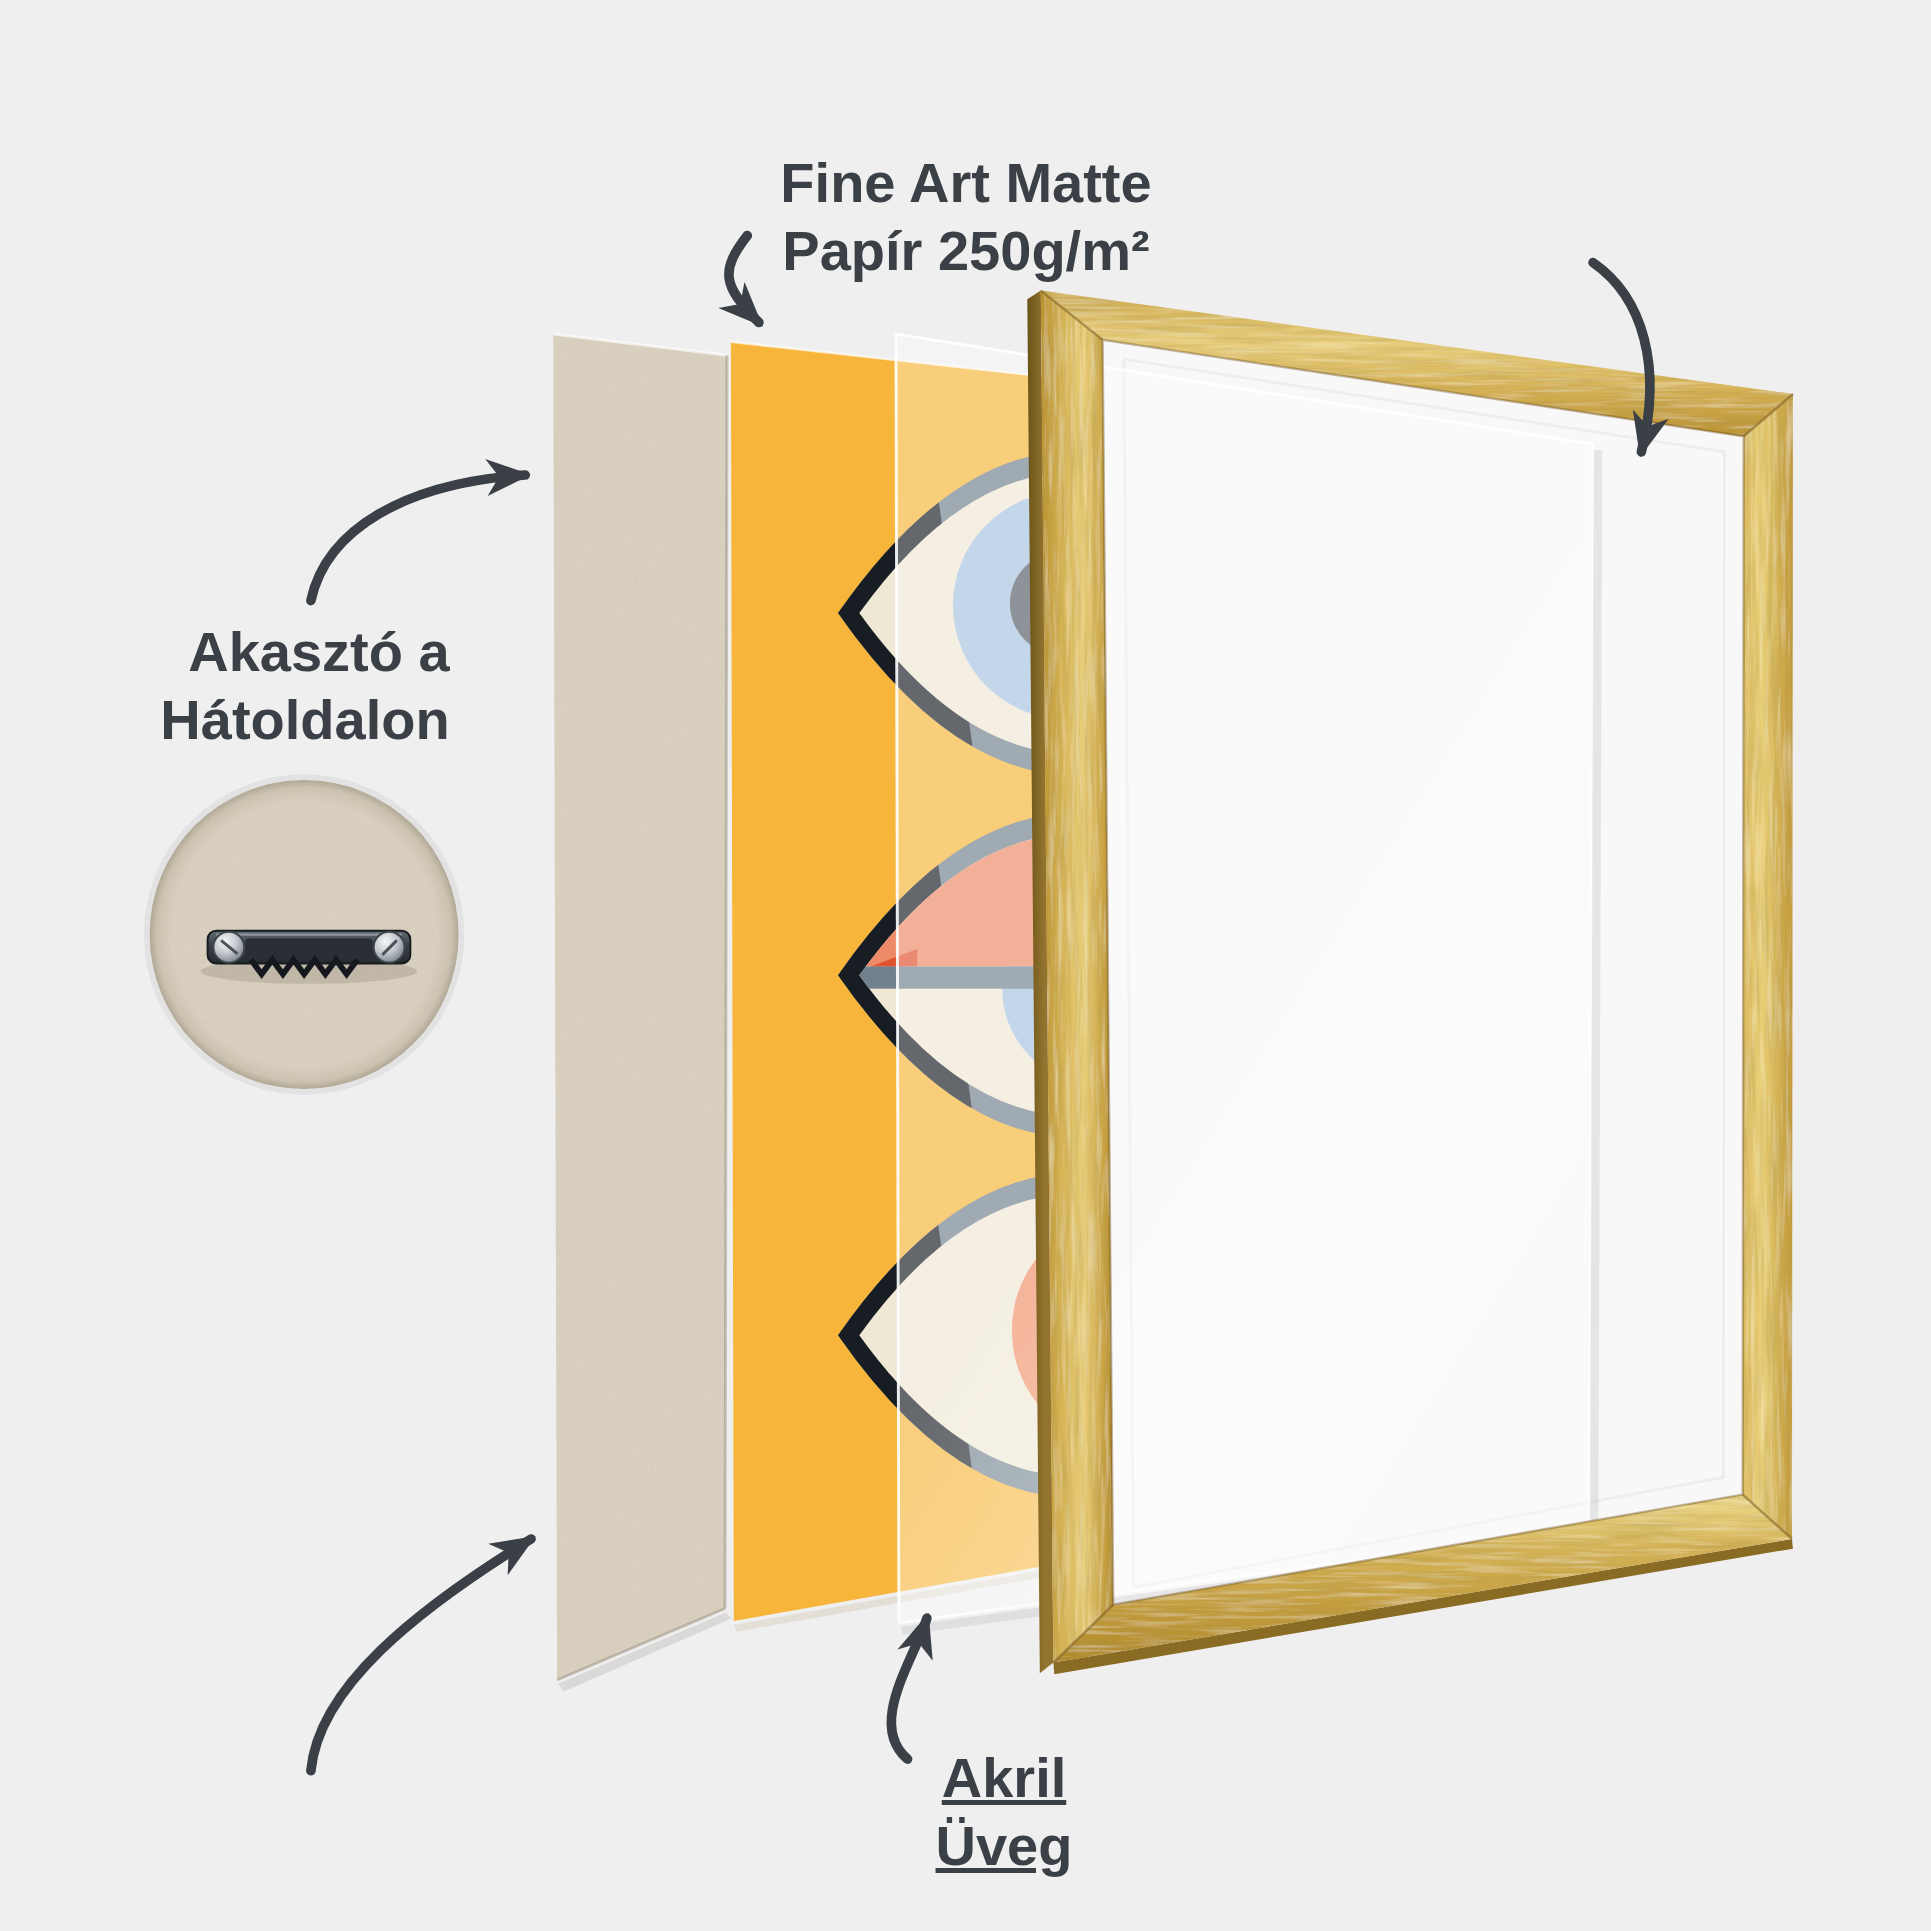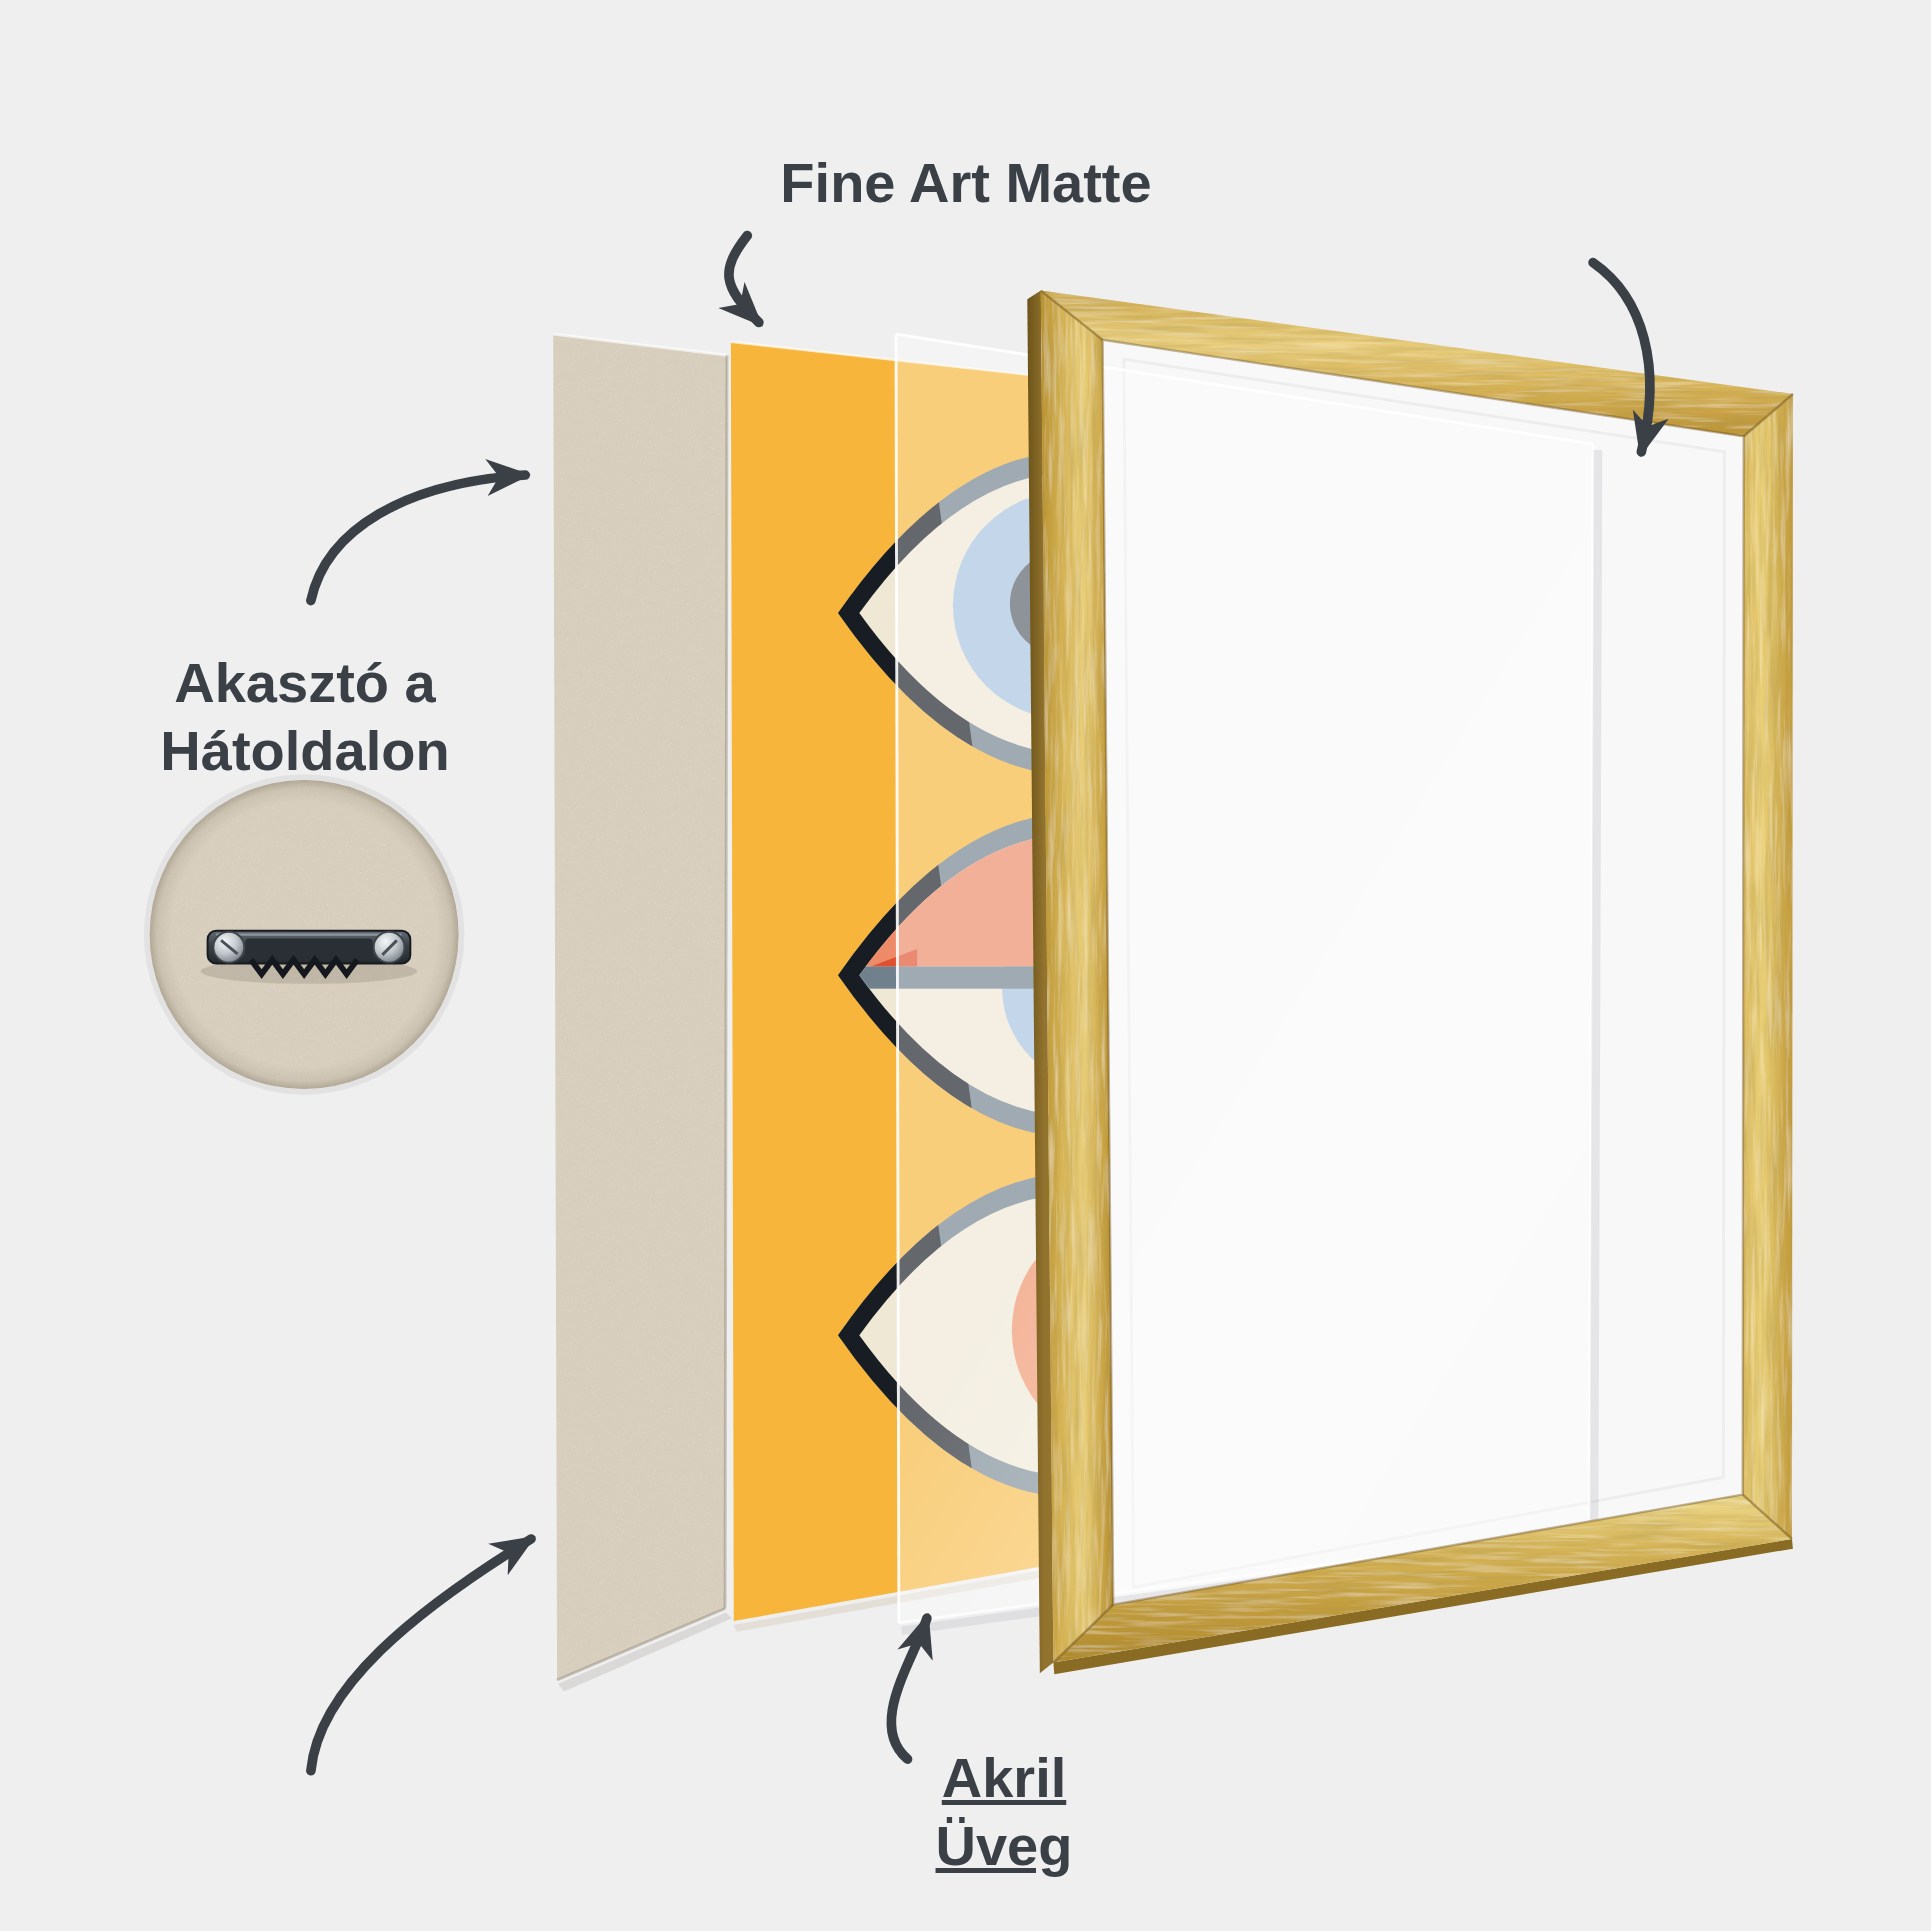--- a/index.html
+++ b/index.html
@@ -264,24 +264,25 @@
     <path d="M774,244 C746,280 748,296 786,334" marker-end="url(#ah)"></path>
     <path d="M1650,272 C1702,308 1722,380 1700,468" marker-end="url(#ah)"></path>
     <path d="M322,622 C338,548 420,500 544,492" marker-end="url(#ah)"></path>
     <path d="M322,1834 C330,1748 430,1668 550,1594" marker-end="url(#ah)"></path>
     <path d="M940,1822 C898,1786 946,1720 960,1676" marker-end="url(#ah)"></path>
   </g>
 </svg>
 
 <div class="lbl" style="left:966px;top:149px;">
   <span class="ln">Fine Art Matte</span>
-</div>
-
-
-<div class="lbl" style="left:305px;top:649px;">
+  <span class="ln">Papír 250g/m²</span>
+</div>
+
+
+<div class="lbl" style="left:305px;top:618px;text-align:right;">
   <span class="ln">Akasztó a</span>
   <span class="ln">Hátoldalon</span>
 </div>
 
 <div class="lbl" style="left:314px;top:1715px;">
 </div>
 
 <div class="lbl" style="left:1004px;top:1744px;text-decoration:underline;">
   <span class="ln">Akril</span>
   <span class="ln">Üveg</span>

